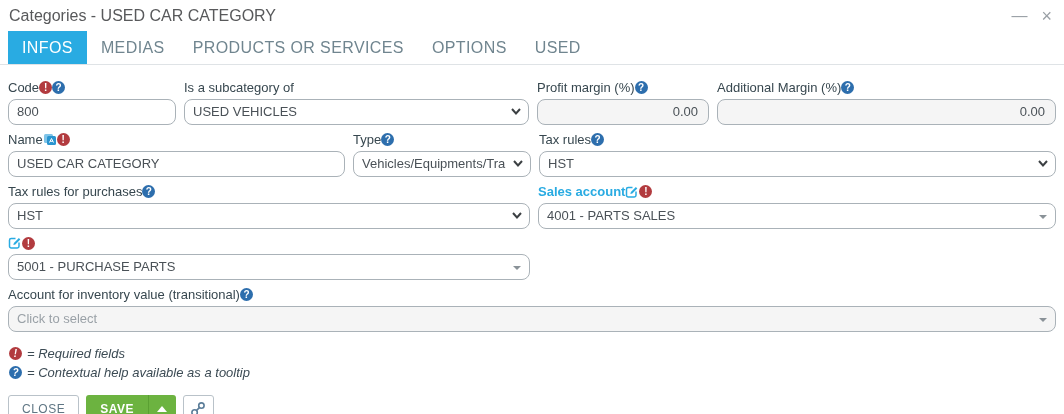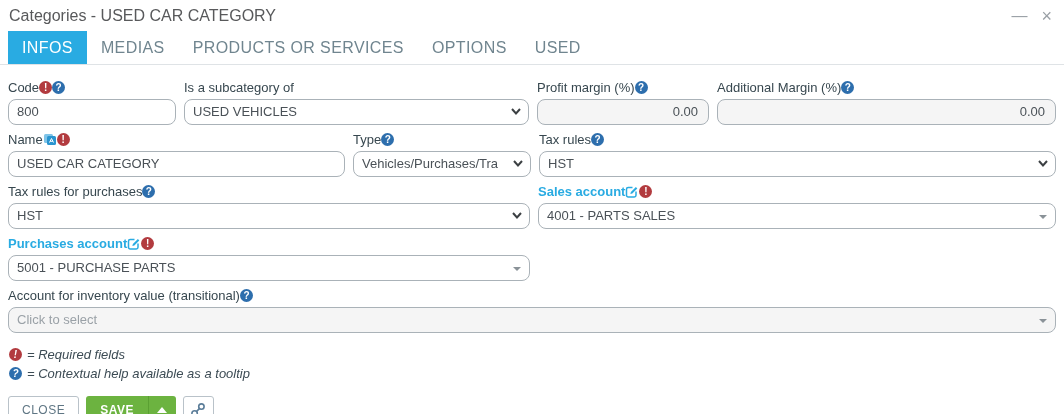--- a/index.html
+++ b/index.html
@@ -131,21 +131,21 @@
         <span class="badge req">!</span>
       </div>
       <div class="ctrl input">USED CAR CATEGORY</div>
     </div>
     <div class="fg w2b">
       <div class="lbl">
         <span>Type</span>
         <span class="badge help">?</span>
       </div>
       <div class="ctrl">
-        <span>Vehicles/Purchases/Tra</span>
+        <span>Vehicles/Equipments/Tra</span>
         <svg class="chev" viewBox="0 0 10 7" style="background:#fff">
             <polyline points="1,1 5,5.5 9,1" fill="none" stroke="#3c4043" stroke-width="2"></polyline>
           </svg>
       </div>
     </div>
     <div class="fg w2c">
       <div class="lbl">
         <span>Tax rules</span>
         <span class="badge help">?</span>
       </div>
@@ -185,21 +185,20 @@
       <div class="ctrl">
         <span>4001 - PARTS SALES</span>
         <span class="caret"></span>
       </div>
     </div>
   </div>
 
   <div class="row">
     <div class="fg w4a">
       <div class="lbl link">
-        <span>Purchases account</span>
         <span class="mini-icon">
           <svg width="14" height="14" viewBox="0 0 14 14">
               <path d="M7.5 2.5H3.2A1.7 1.7 0 0 0 1.5 4.2v6.1a1.7 1.7 0 0 0 1.7 1.7h6.1a1.7 1.7 0 0 0 1.7-1.7V6.5" fill="none" stroke="#29abe2" stroke-width="1.5"></path>
               <path d="M5.3 8.9l2-.5 5-5L10.9 2l-5 5z" fill="#29abe2"></path>
             </svg>
         </span>
         <span class="badge req">!</span>
       </div>
       <div class="ctrl">
         <span>5001 - PURCHASE PARTS</span>

